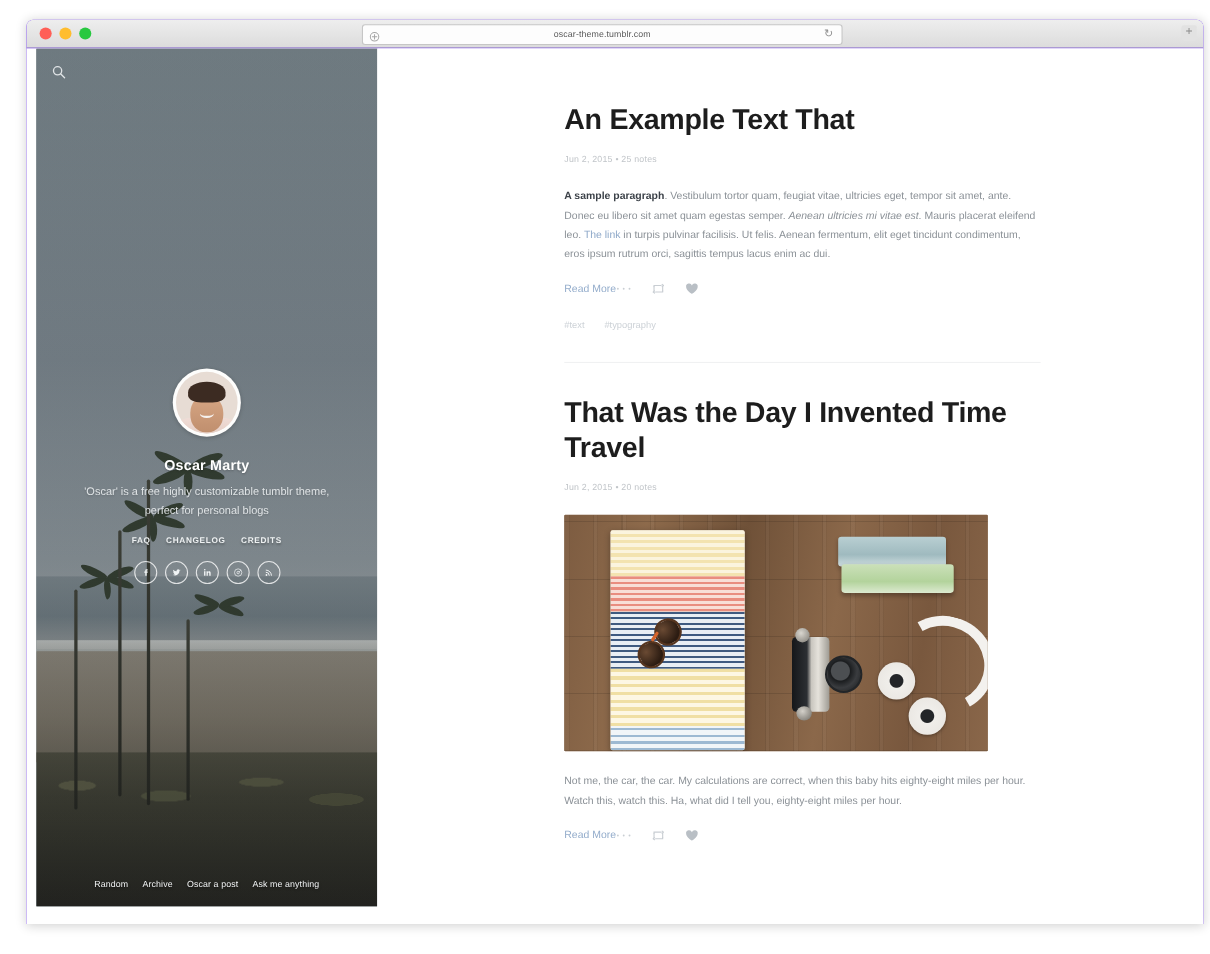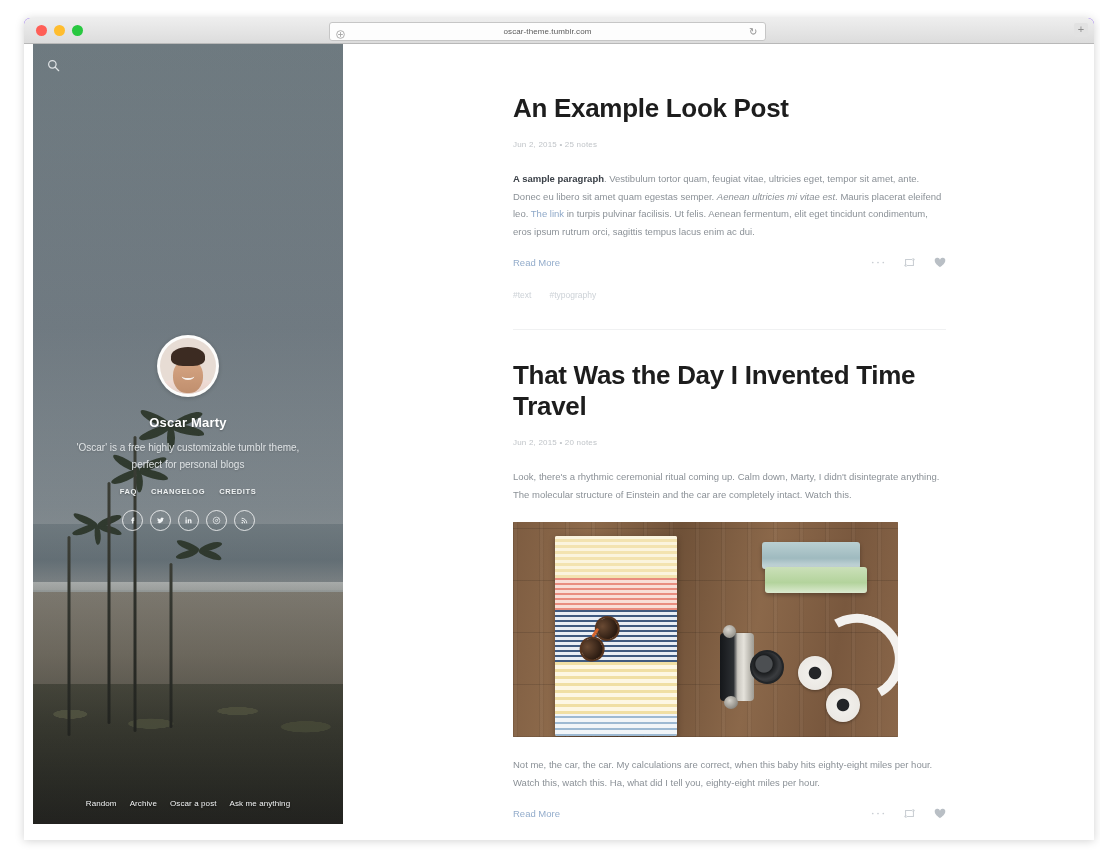--- a/index.html
+++ b/index.html
@@ -538,21 +538,20 @@
   .ftowel.t2 {
     left: 252px; top: 45px;
     width: 102px; height: 26px;
     background: linear-gradient(#cbe0b9, #b3d39c 60%, #dcead0 100%);
   }
 
   .post-footer {
     margin-top: 17px;
     display: flex;
     align-items: center;
-    justify-content: space-between;
   }
   .read-more {
     font-size: 9.5px;
     color: #93accb;
     text-decoration: none;
   }
   .actions {
     display: flex;
     align-items: center;
     gap: 18px;
@@ -719,21 +718,21 @@
           <a>Random</a>
           <a>Archive</a>
           <a>Oscar a post</a>
           <a>Ask me anything</a>
         </div>
       </div>
 
       <div class="content">
 
         <article class="post first">
-          <h1 class="post-title">An Example Look Post</h1>
+          <h1 class="post-title">An Example Text That</h1>
           <div class="post-meta">Jun 2, 2015 • 25 notes</div>
           <div class="post-body">
             <b>A sample paragraph</b><span>. Vestibulum tortor quam, feugiat vitae, ultricies eget, tempor sit amet, ante. Donec eu libero sit amet quam egestas semper. </span><i>Aenean ultricies mi vitae est</i><span>. Mauris placerat eleifend leo. </span><a>The link</a><span> in turpis pulvinar facilisis. Ut felis. Aenean fermentum, elit eget tincidunt condimentum, eros ipsum rutrum orci, sagittis tempus lacus enim ac dui.</span>
           </div>
 
           <div class="post-footer">
             <a class="read-more">Read More</a>
             <div class="actions">
               <span class="action">
                 <svg viewBox="0 0 18 6" width="14" height="5">
@@ -761,21 +760,20 @@
             <a class="tag">#text</a>
             <a class="tag">#typography</a>
           </div>
         </article>
 
         <div class="divider"></div>
 
         <article class="post second">
           <h1 class="post-title">That Was the Day I Invented Time Travel</h1>
           <div class="post-meta">Jun 2, 2015 • 20 notes</div>
-          <div class="post-body">Look, there's a rhythmic ceremonial ritual coming up. Calm down, Marty, I didn't disintegrate anything. The molecular structure of Einstein and the car are completely intact. Watch this.</div>
 
           <div class="post-image">
             <div class="wood"></div>
 
             <div class="towel-stack">
               <div class="stripe s-yellow" style="top:0;height:42px"></div>
               <div class="stripe s-red" style="top:42px;height:32px"></div>
               <div class="stripe s-blue" style="top:74px;height:52px"></div>
               <div class="stripe s-lyellow" style="top:126px;height:52px"></div>
               <div class="stripe s-lblue" style="top:178px;height:22px"></div>

